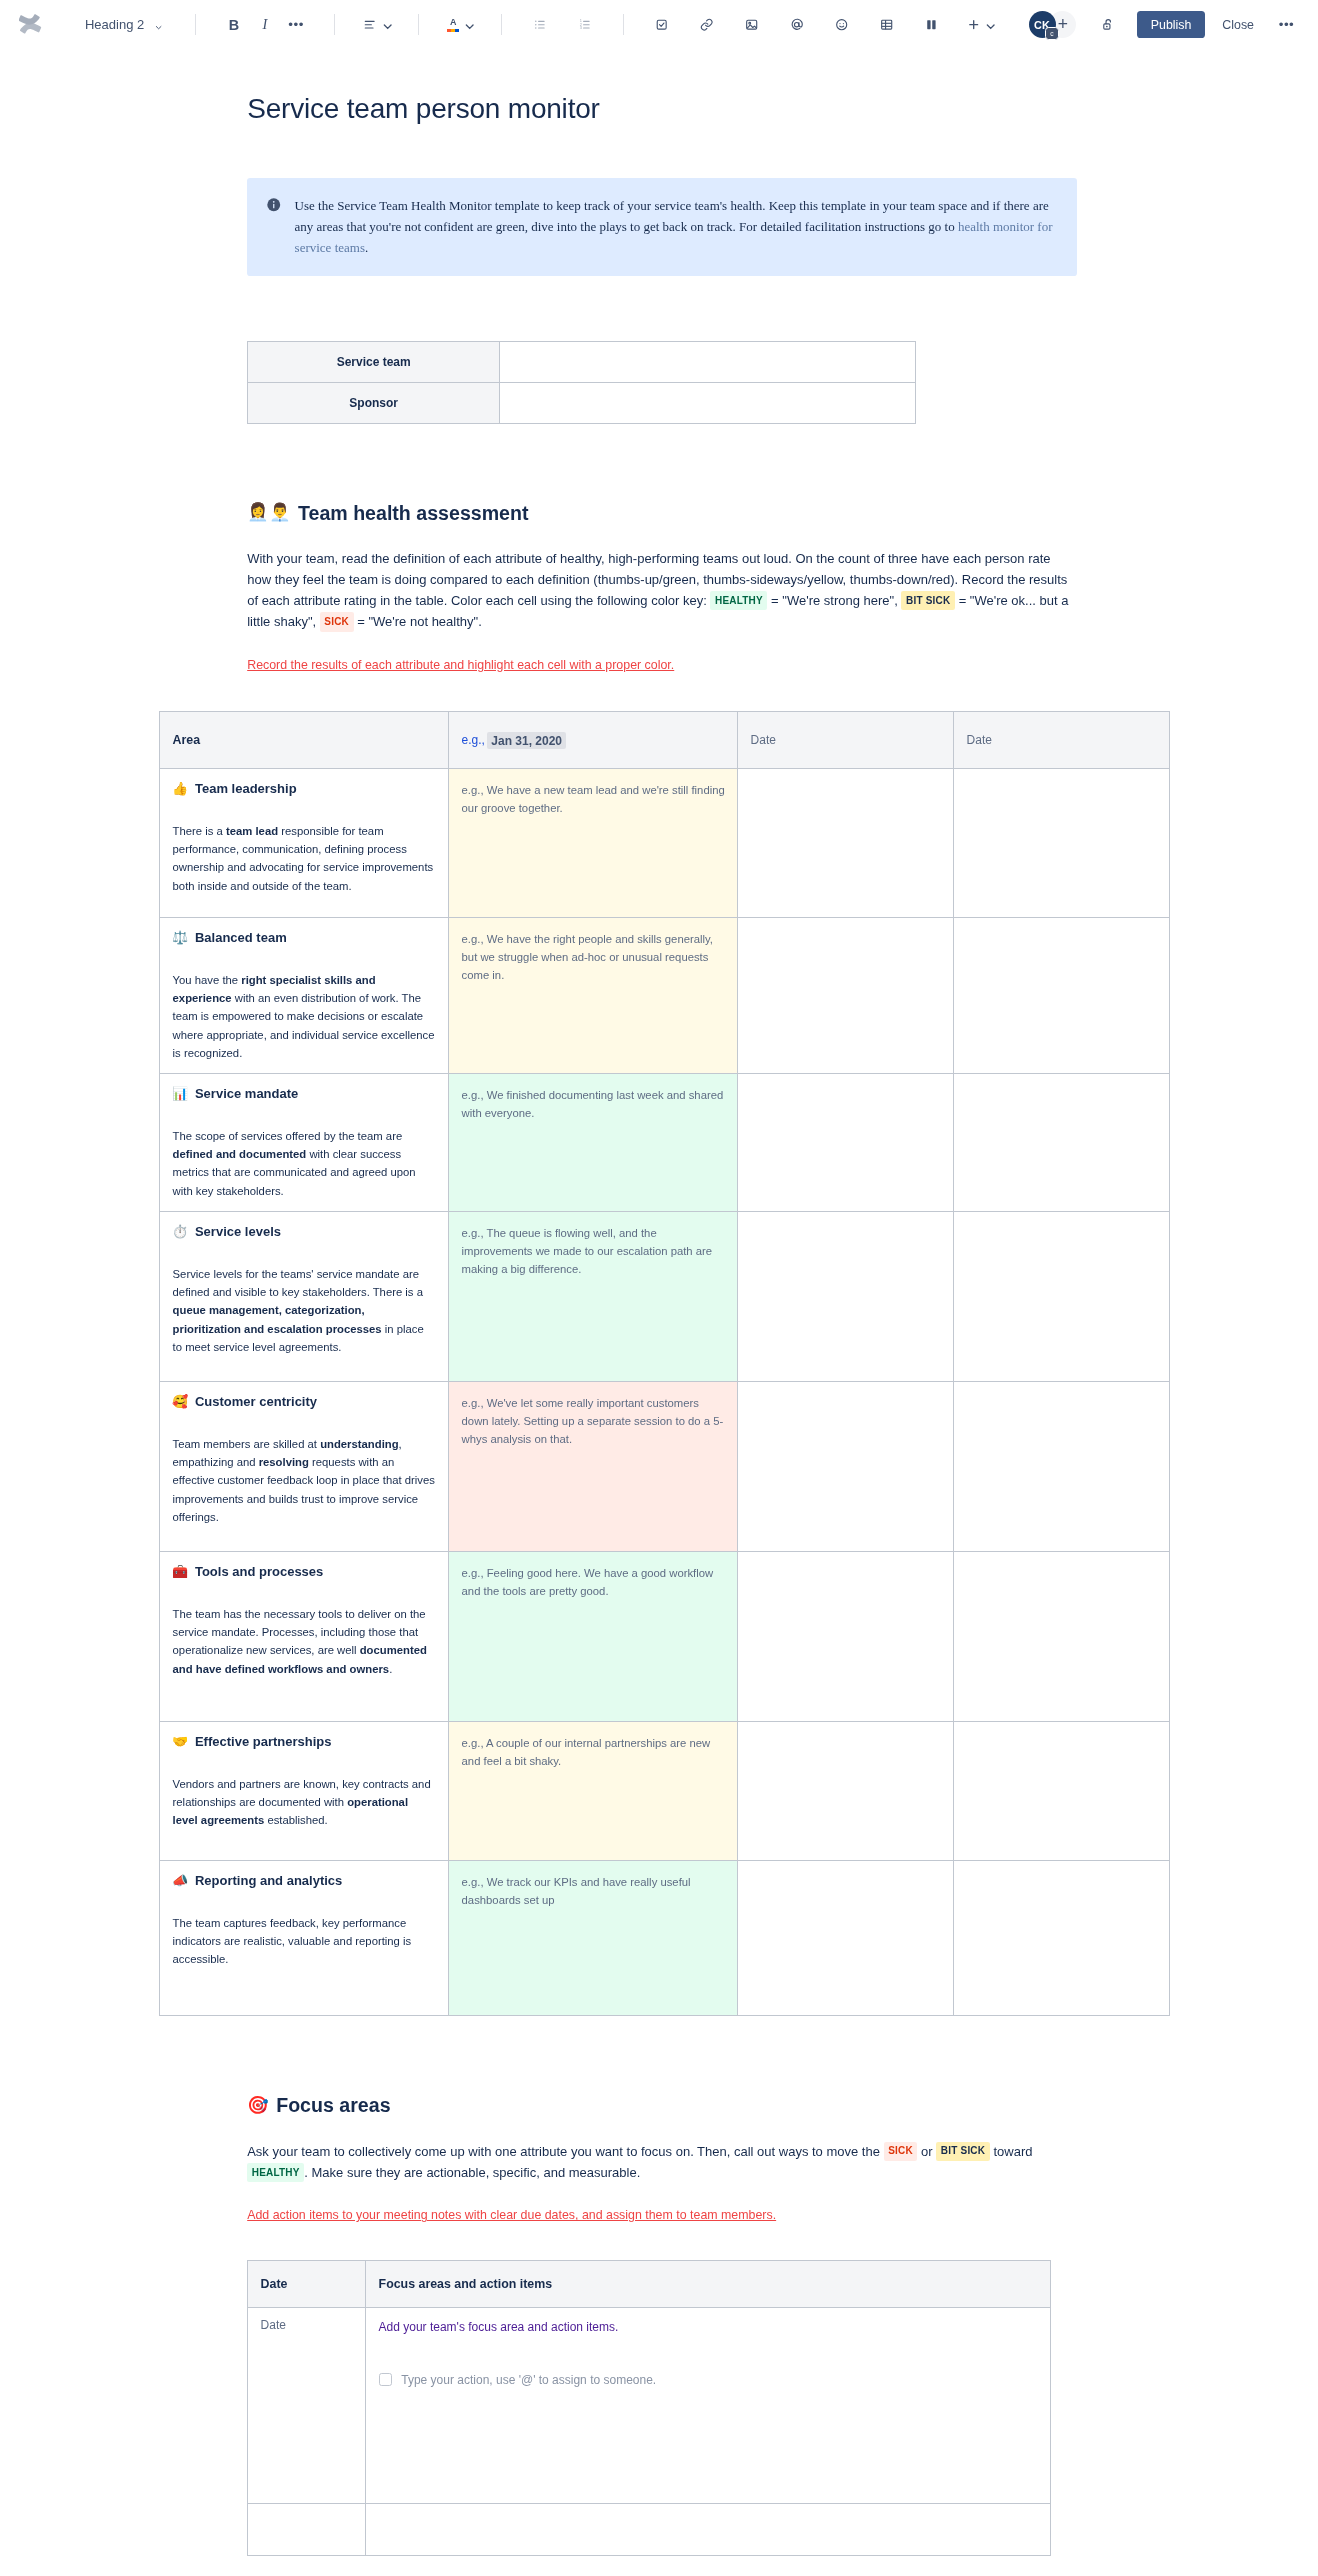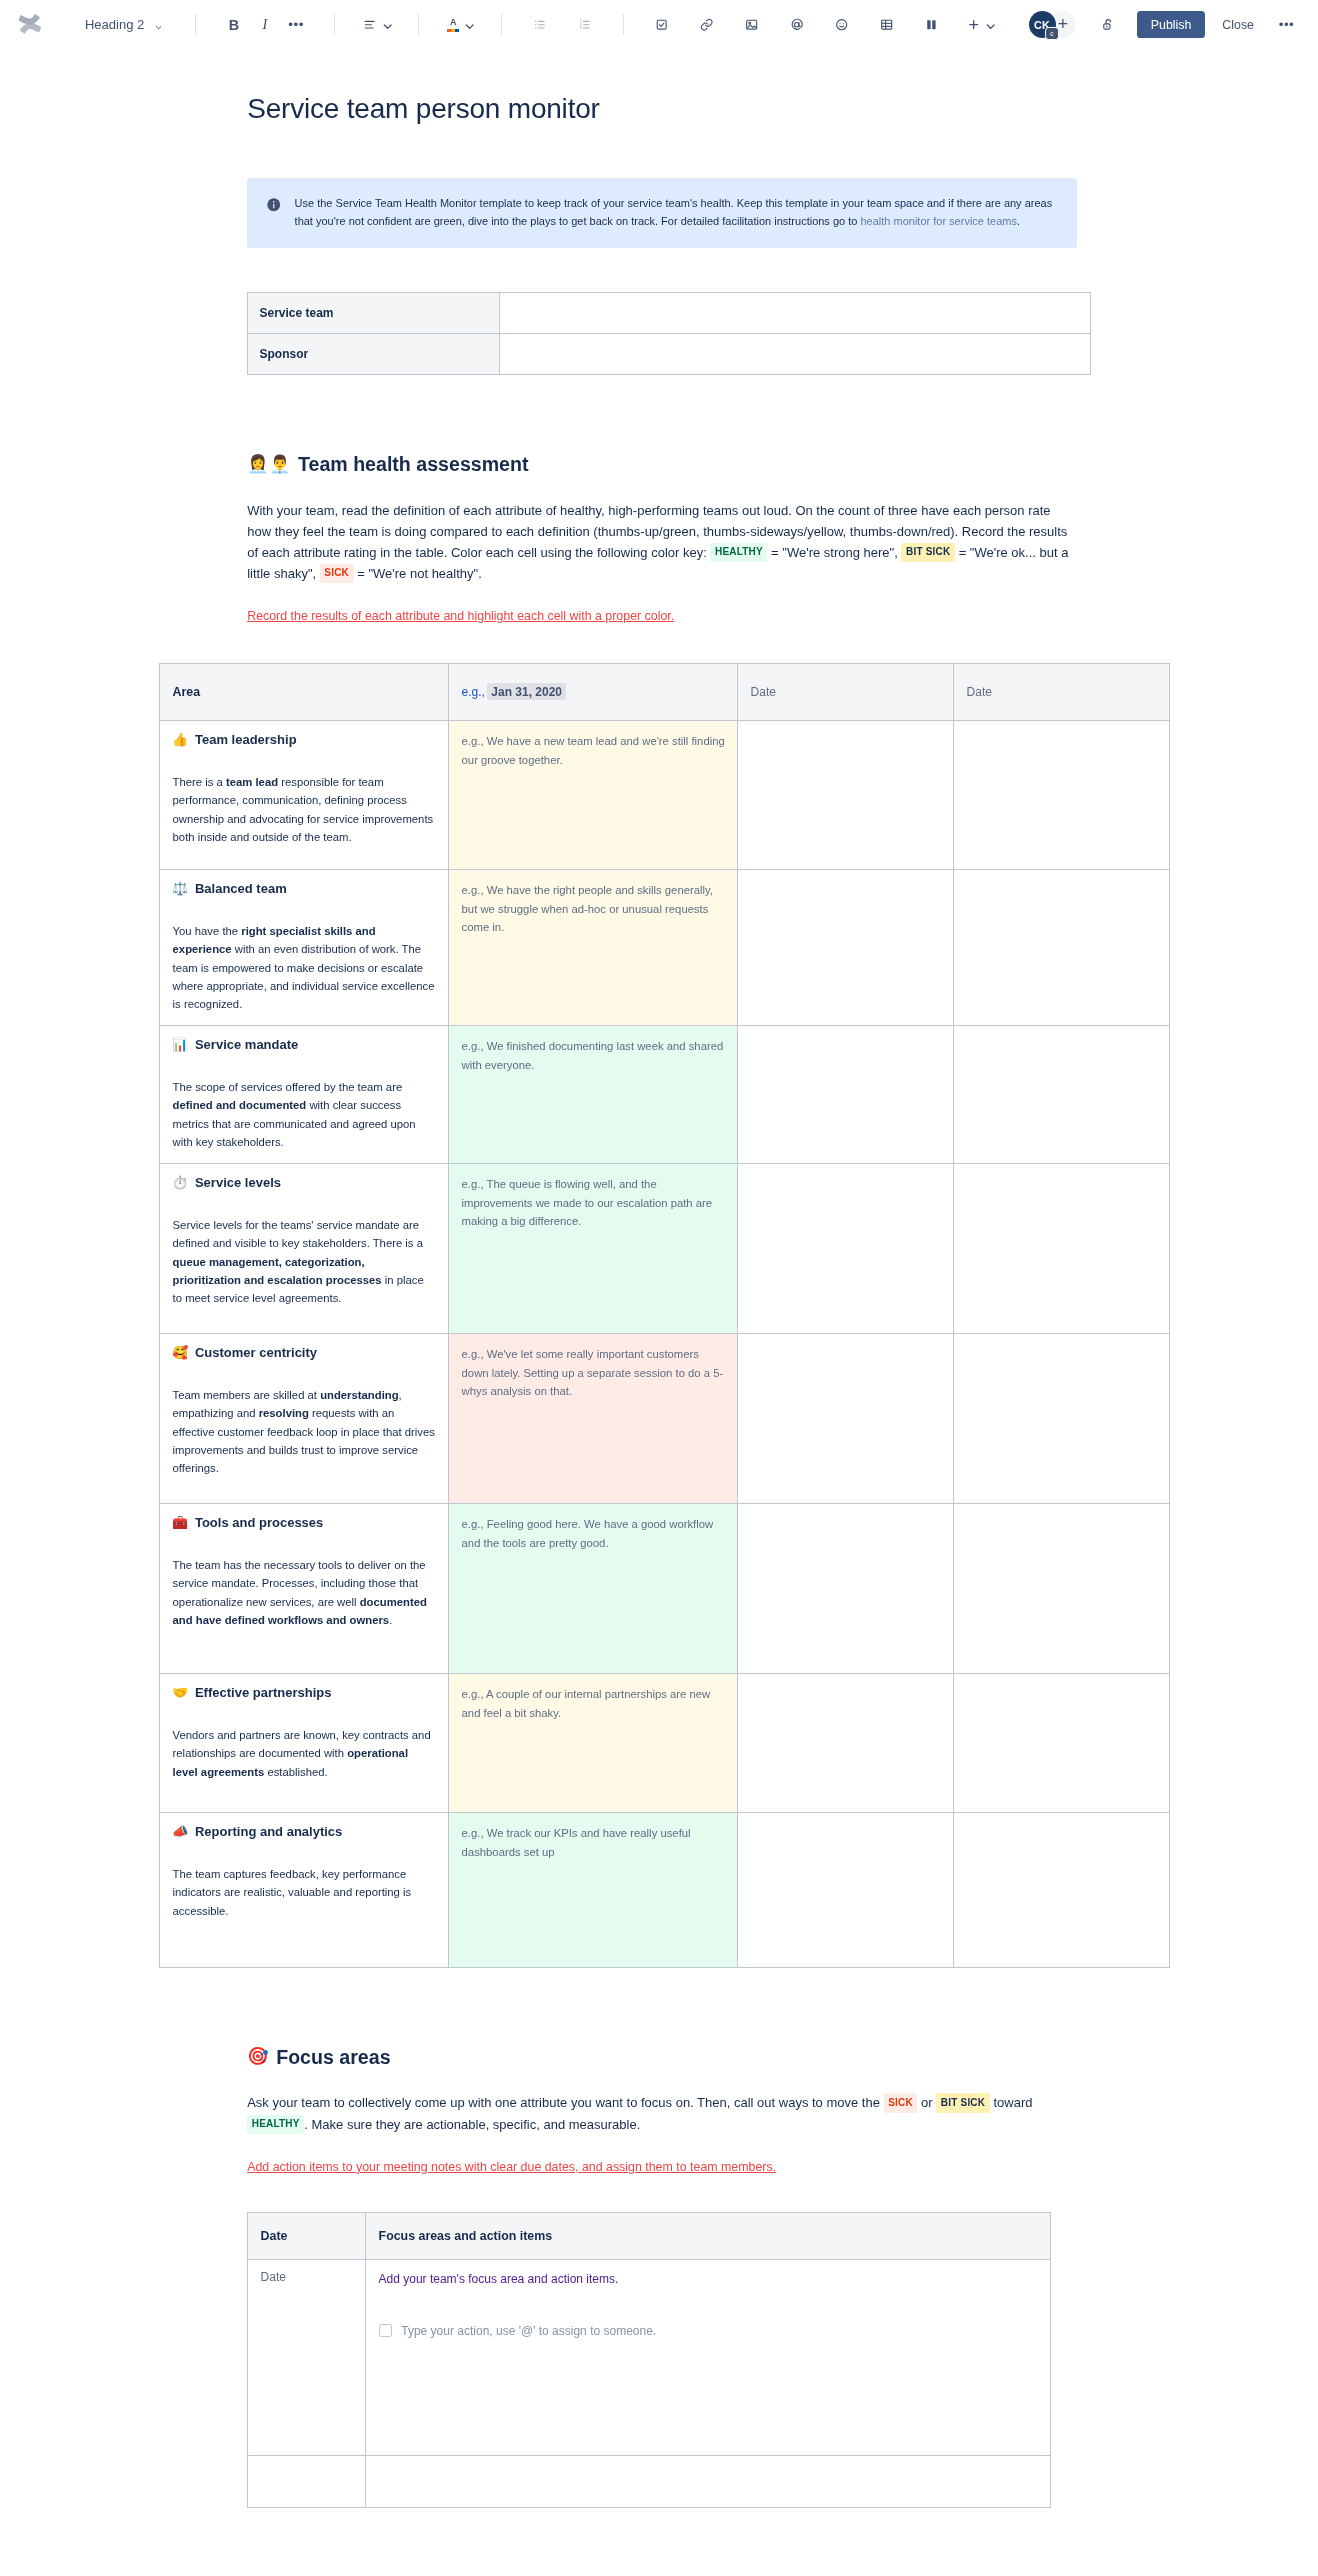--- a/index.html
+++ b/index.html
@@ -97,29 +97,30 @@
     margin-top:52px;
     background:#DEEBFF;
     border-radius:3.1px;
     padding:17.5px 20.6px 17.5px 18.5px;
     display:flex; gap:13.4px;
     align-items:flex-start;
   }
   .info-icon { flex:0 0 auto; margin-top:2.1px; }
   .info-icon svg { width:15.5px; height:15.5px; display:block; }
   .info-text {
-    font-size:11px; line-height:1.62; color:#172B4D;
+    font-size:13px; line-height:1.62; color:#172B4D;font-family:Liberation Serif, serif;
   }
   .info-text a { color:#5E7BA6; text-decoration:none; }
 
   
   .meta-table {
-    width:844px; margin-top:44px;
+    width:669px; margin-top:65px;
     border-collapse:collapse;
     table-layout:fixed;
+    text-align:center;
   }
   .meta-table td {
     border:0.5px solid #C1C7D0;
     height:41px; vertical-align:middle;
     font-size:12px; padding:6.2px 11.3px;
   }
   .meta-table td.key {
     width:252px; background:#F4F5F7; font-weight:700; color:#172B4D;
   }
   .meta-table td.val { background:#ffffff; }

